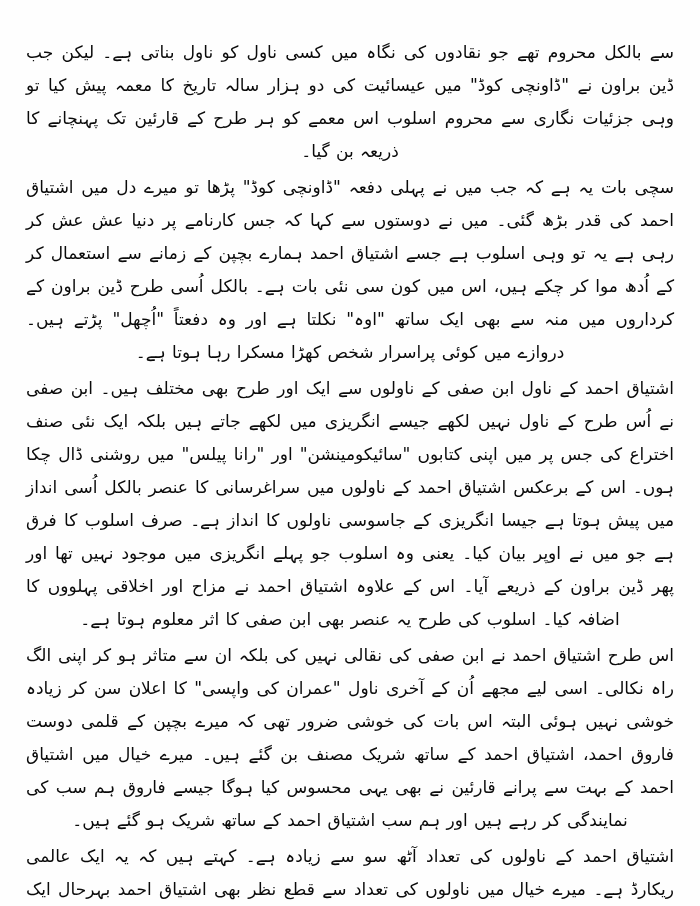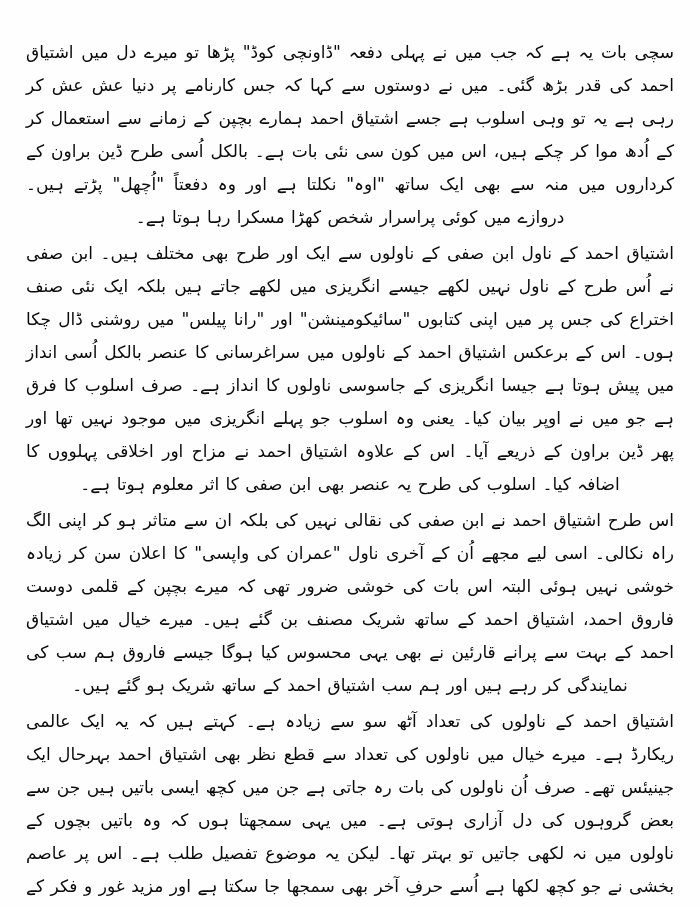--- a/index.html
+++ b/index.html
@@ -29,19 +29,20 @@
     text-align-last: center;
     word-spacing: 1px;
     margin: 0 0 3px 0;
   }
 </style>
 </head>
 <body>
 
 <div class="page">
   <div class="doc-body">
+    <p>سے بالکل محروم تھے جو نقادوں کی نگاہ میں کسی ناول کو ناول بناتی ہے۔ لیکن جب ڈین براون نے "ڈاونچی کوڈ" میں عیسائیت کی دو ہزار سالہ تاریخ کا معمہ پیش کیا تو وہی جزئیات نگاری سے محروم اسلوب اس معمے کو ہر طرح کے قارئین تک پہنچانے کا ذریعہ بن گیا۔</p>
     <p>سچی بات یہ ہے کہ جب میں نے پہلی دفعہ "ڈاونچی کوڈ" پڑھا تو میرے دل میں اشتیاق احمد کی قدر بڑھ گئی۔ میں نے دوستوں سے کہا کہ جس کارنامے پر دنیا عش عش کر رہی ہے یہ تو وہی اسلوب ہے جسے اشتیاق احمد ہمارے بچپن کے زمانے سے استعمال کر کے اُدھ موا کر چکے ہیں، اس میں کون سی نئی بات ہے۔ بالکل اُسی طرح ڈین براون کے کرداروں میں منہ سے بھی ایک ساتھ "اوہ" نکلتا ہے اور وہ دفعتاً "اُچھل" پڑتے ہیں۔ دروازے میں کوئی پراسرار شخص کھڑا مسکرا رہا ہوتا ہے۔</p>
     <p>اشتیاق احمد کے ناول ابن صفی کے ناولوں سے ایک اور طرح بھی مختلف ہیں۔ ابن صفی نے اُس طرح کے ناول نہیں لکھے جیسے انگریزی میں لکھے جاتے ہیں بلکہ ایک نئی صنف اختراع کی جس پر میں اپنی کتابوں "سائیکومینشن" اور "رانا پیلس" میں روشنی ڈال چکا ہوں۔ اس کے برعکس اشتیاق احمد کے ناولوں میں سراغرسانی کا عنصر بالکل اُسی انداز میں پیش ہوتا ہے جیسا انگریزی کے جاسوسی ناولوں کا انداز ہے۔ صرف اسلوب کا فرق ہے جو میں نے اوپر بیان کیا۔ یعنی وہ اسلوب جو پہلے انگریزی میں موجود نہیں تھا اور پھر ڈین براون کے ذریعے آیا۔ اس کے علاوہ اشتیاق احمد نے مزاح اور اخلاقی پہلووں کا اضافہ کیا۔ اسلوب کی طرح یہ عنصر بھی ابن صفی کا اثر معلوم ہوتا ہے۔</p>
     <p>اس طرح اشتیاق احمد نے ابن صفی کی نقالی نہیں کی بلکہ ان سے متاثر ہو کر اپنی الگ راہ نکالی۔ اسی لیے مجھے اُن کے آخری ناول "عمران کی واپسی" کا اعلان سن کر زیادہ خوشی نہیں ہوئی البتہ اس بات کی خوشی ضرور تھی کہ میرے بچپن کے قلمی دوست فاروق احمد، اشتیاق احمد کے ساتھ شریک مصنف بن گئے ہیں۔ میرے خیال میں اشتیاق احمد کے بہت سے پرانے قارئین نے بھی یہی محسوس کیا ہوگا جیسے فاروق ہم سب کی نمایندگی کر رہے ہیں اور ہم سب اشتیاق احمد کے ساتھ شریک ہو گئے ہیں۔</p>
     <p>اشتیاق احمد کے ناولوں کی تعداد آٹھ سو سے زیادہ ہے۔ کہتے ہیں کہ یہ ایک عالمی ریکارڈ ہے۔ میرے خیال میں ناولوں کی تعداد سے قطع نظر بھی اشتیاق احمد بہرحال ایک جینیئس تھے۔ صرف اُن ناولوں کی بات رہ جاتی ہے جن میں کچھ ایسی باتیں ہیں جن سے بعض گروہوں کی دل آزاری ہوتی ہے۔ میں یہی سمجھتا ہوں کہ وہ باتیں بچوں کے ناولوں میں نہ لکھی جاتیں تو بہتر تھا۔ لیکن یہ موضوع تفصیل طلب ہے۔ اس پر عاصم بخشی نے جو کچھ لکھا ہے اُسے حرفِ آخر بھی سمجھا جا سکتا ہے اور مزید غور و فکر کے لیے نقطہء آغاز بھی۔ اُن کی یہ بات خاص طور پر قابل غور ہے کہ اُس زمانے میں ہمارا بایاں بازو زیادہ لمبا ہو گیا تھا۔ ہم نہیں کہہ سکتے کہ اشتیاق احمد دائیں بازو کو بھی اُتنا ہی لمبا کر کے تناسب بحال کر سکے یا نہیں۔ لیکن اب جبکہ اُن کی کتابوں کی اشاعت فاروق احمد کے سپرد ہے، ہم توقع کر سکتے ہیں کہ دونوں بازو برابر ہو کر حدِ اعتدال میں واپس آ جائیں گے۔</p>
 
   </div>
 </div>
 
 </body></html>

